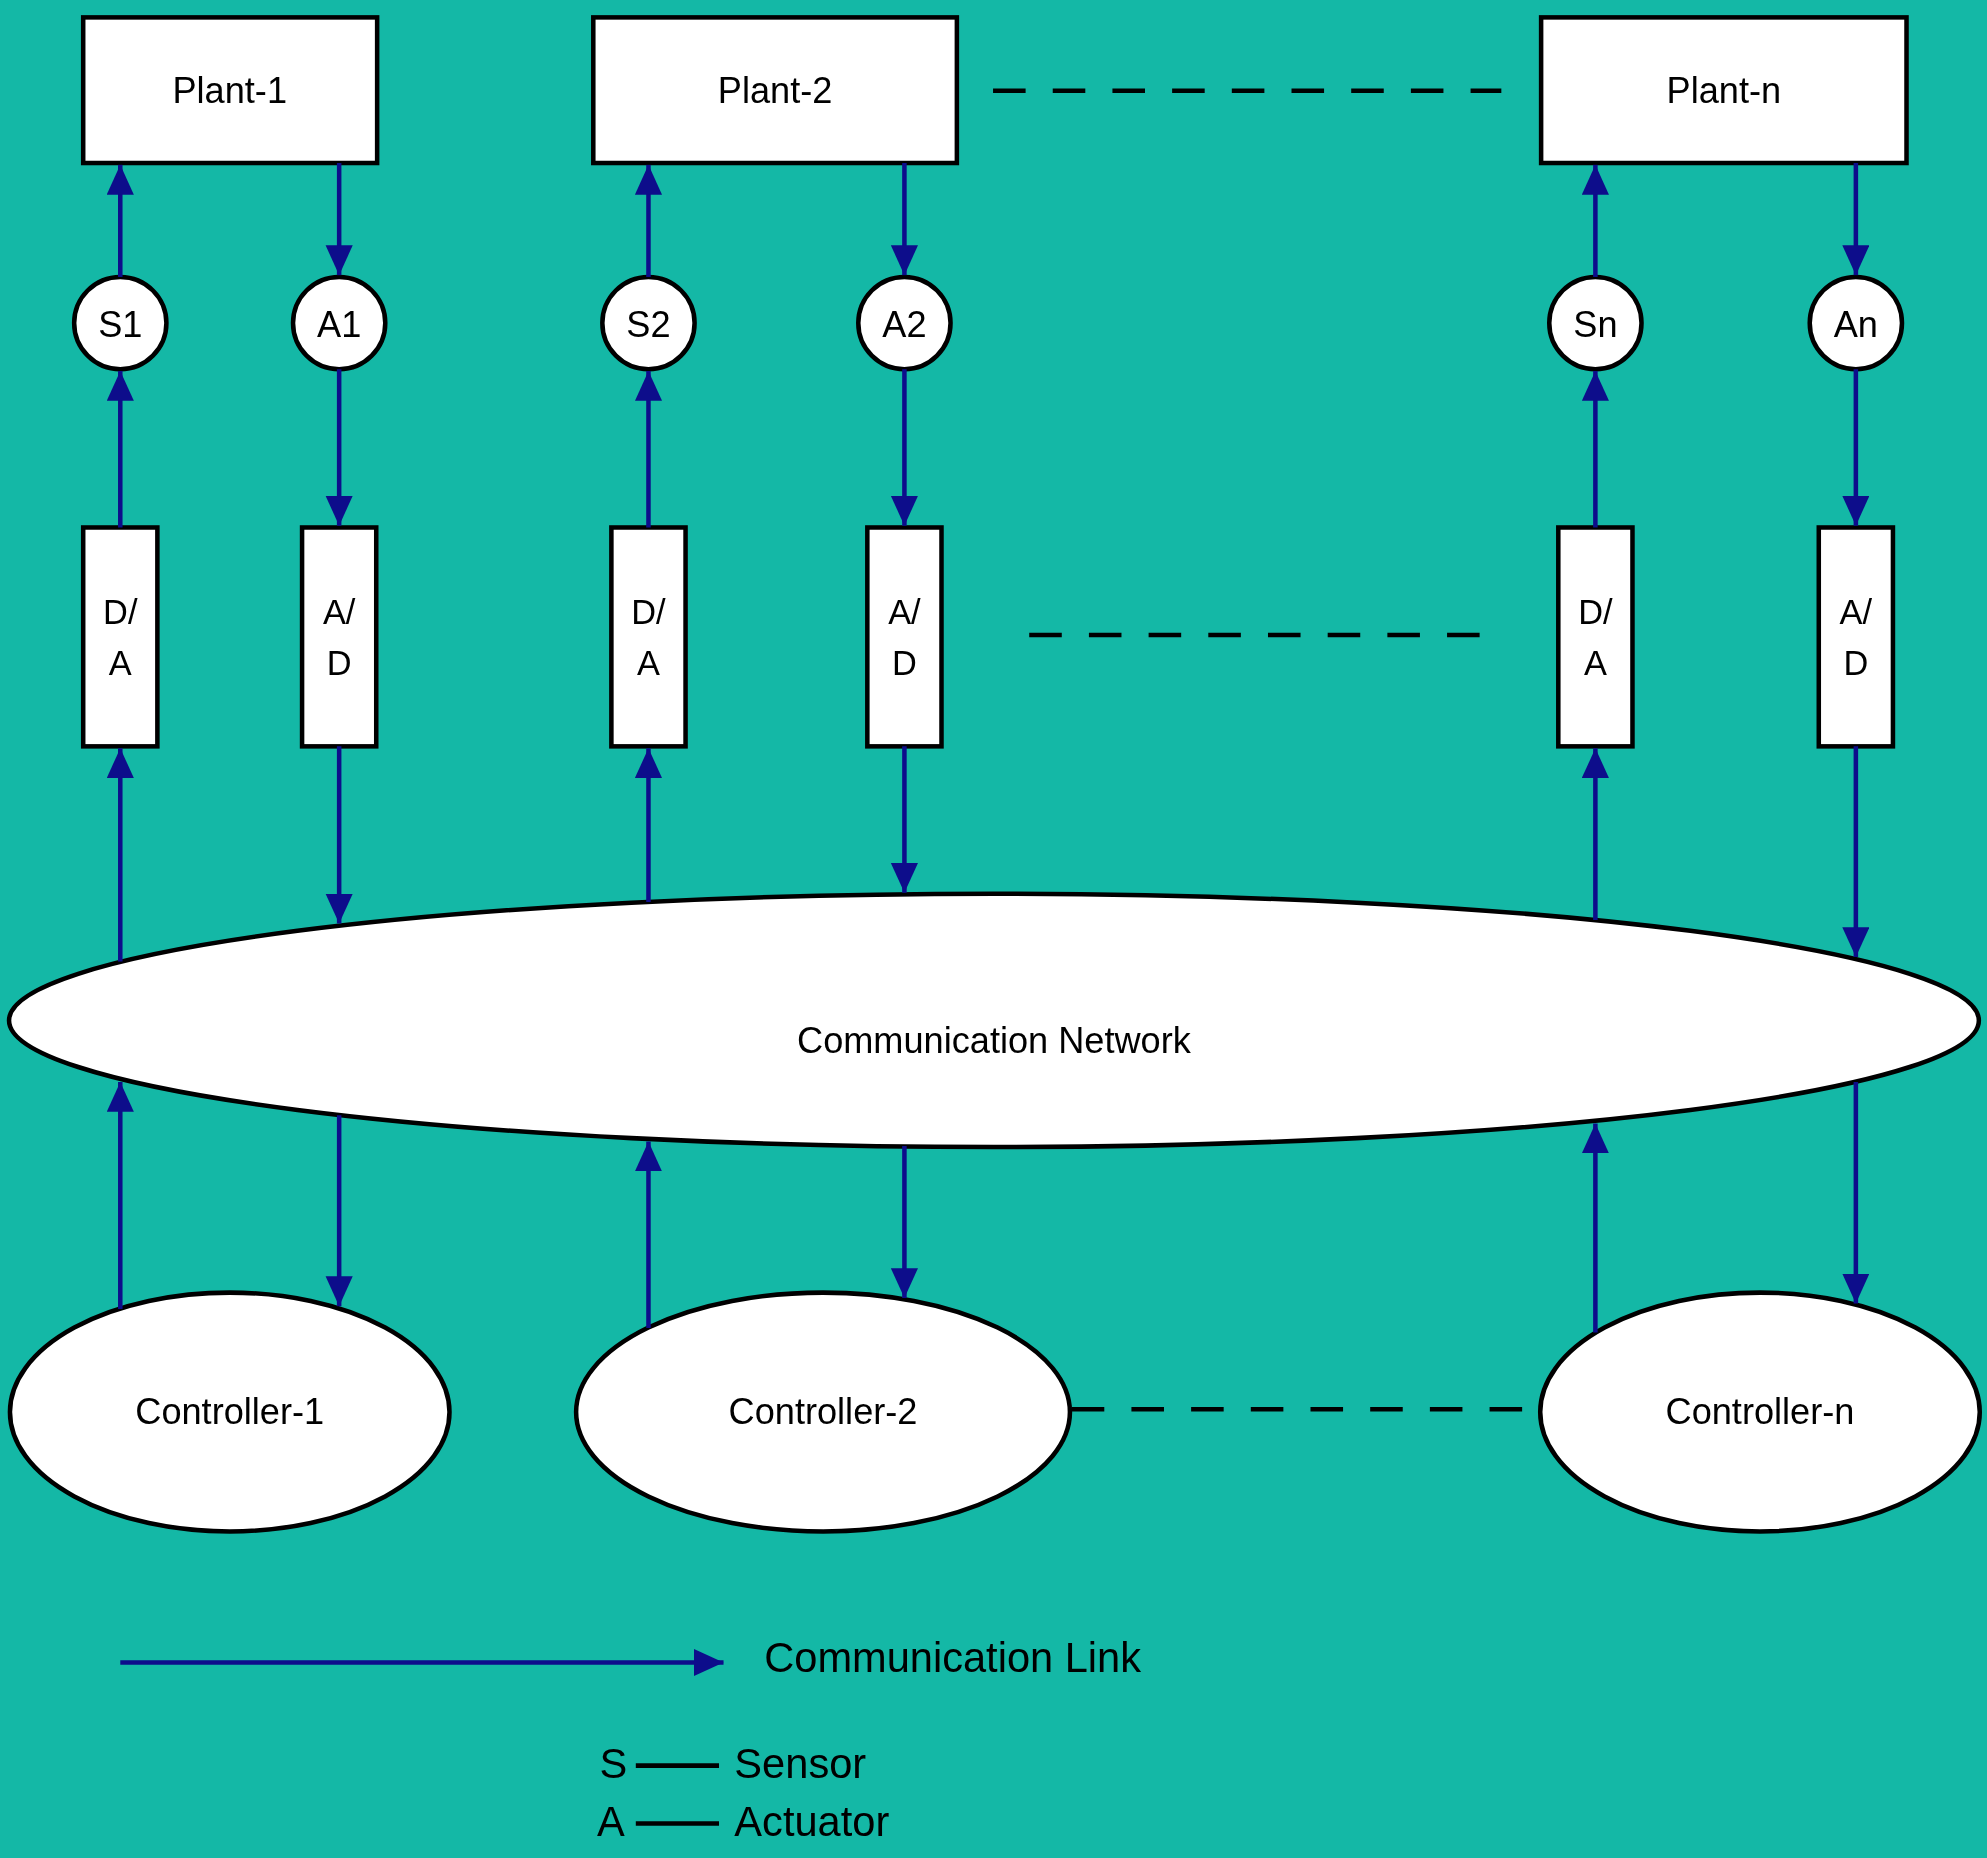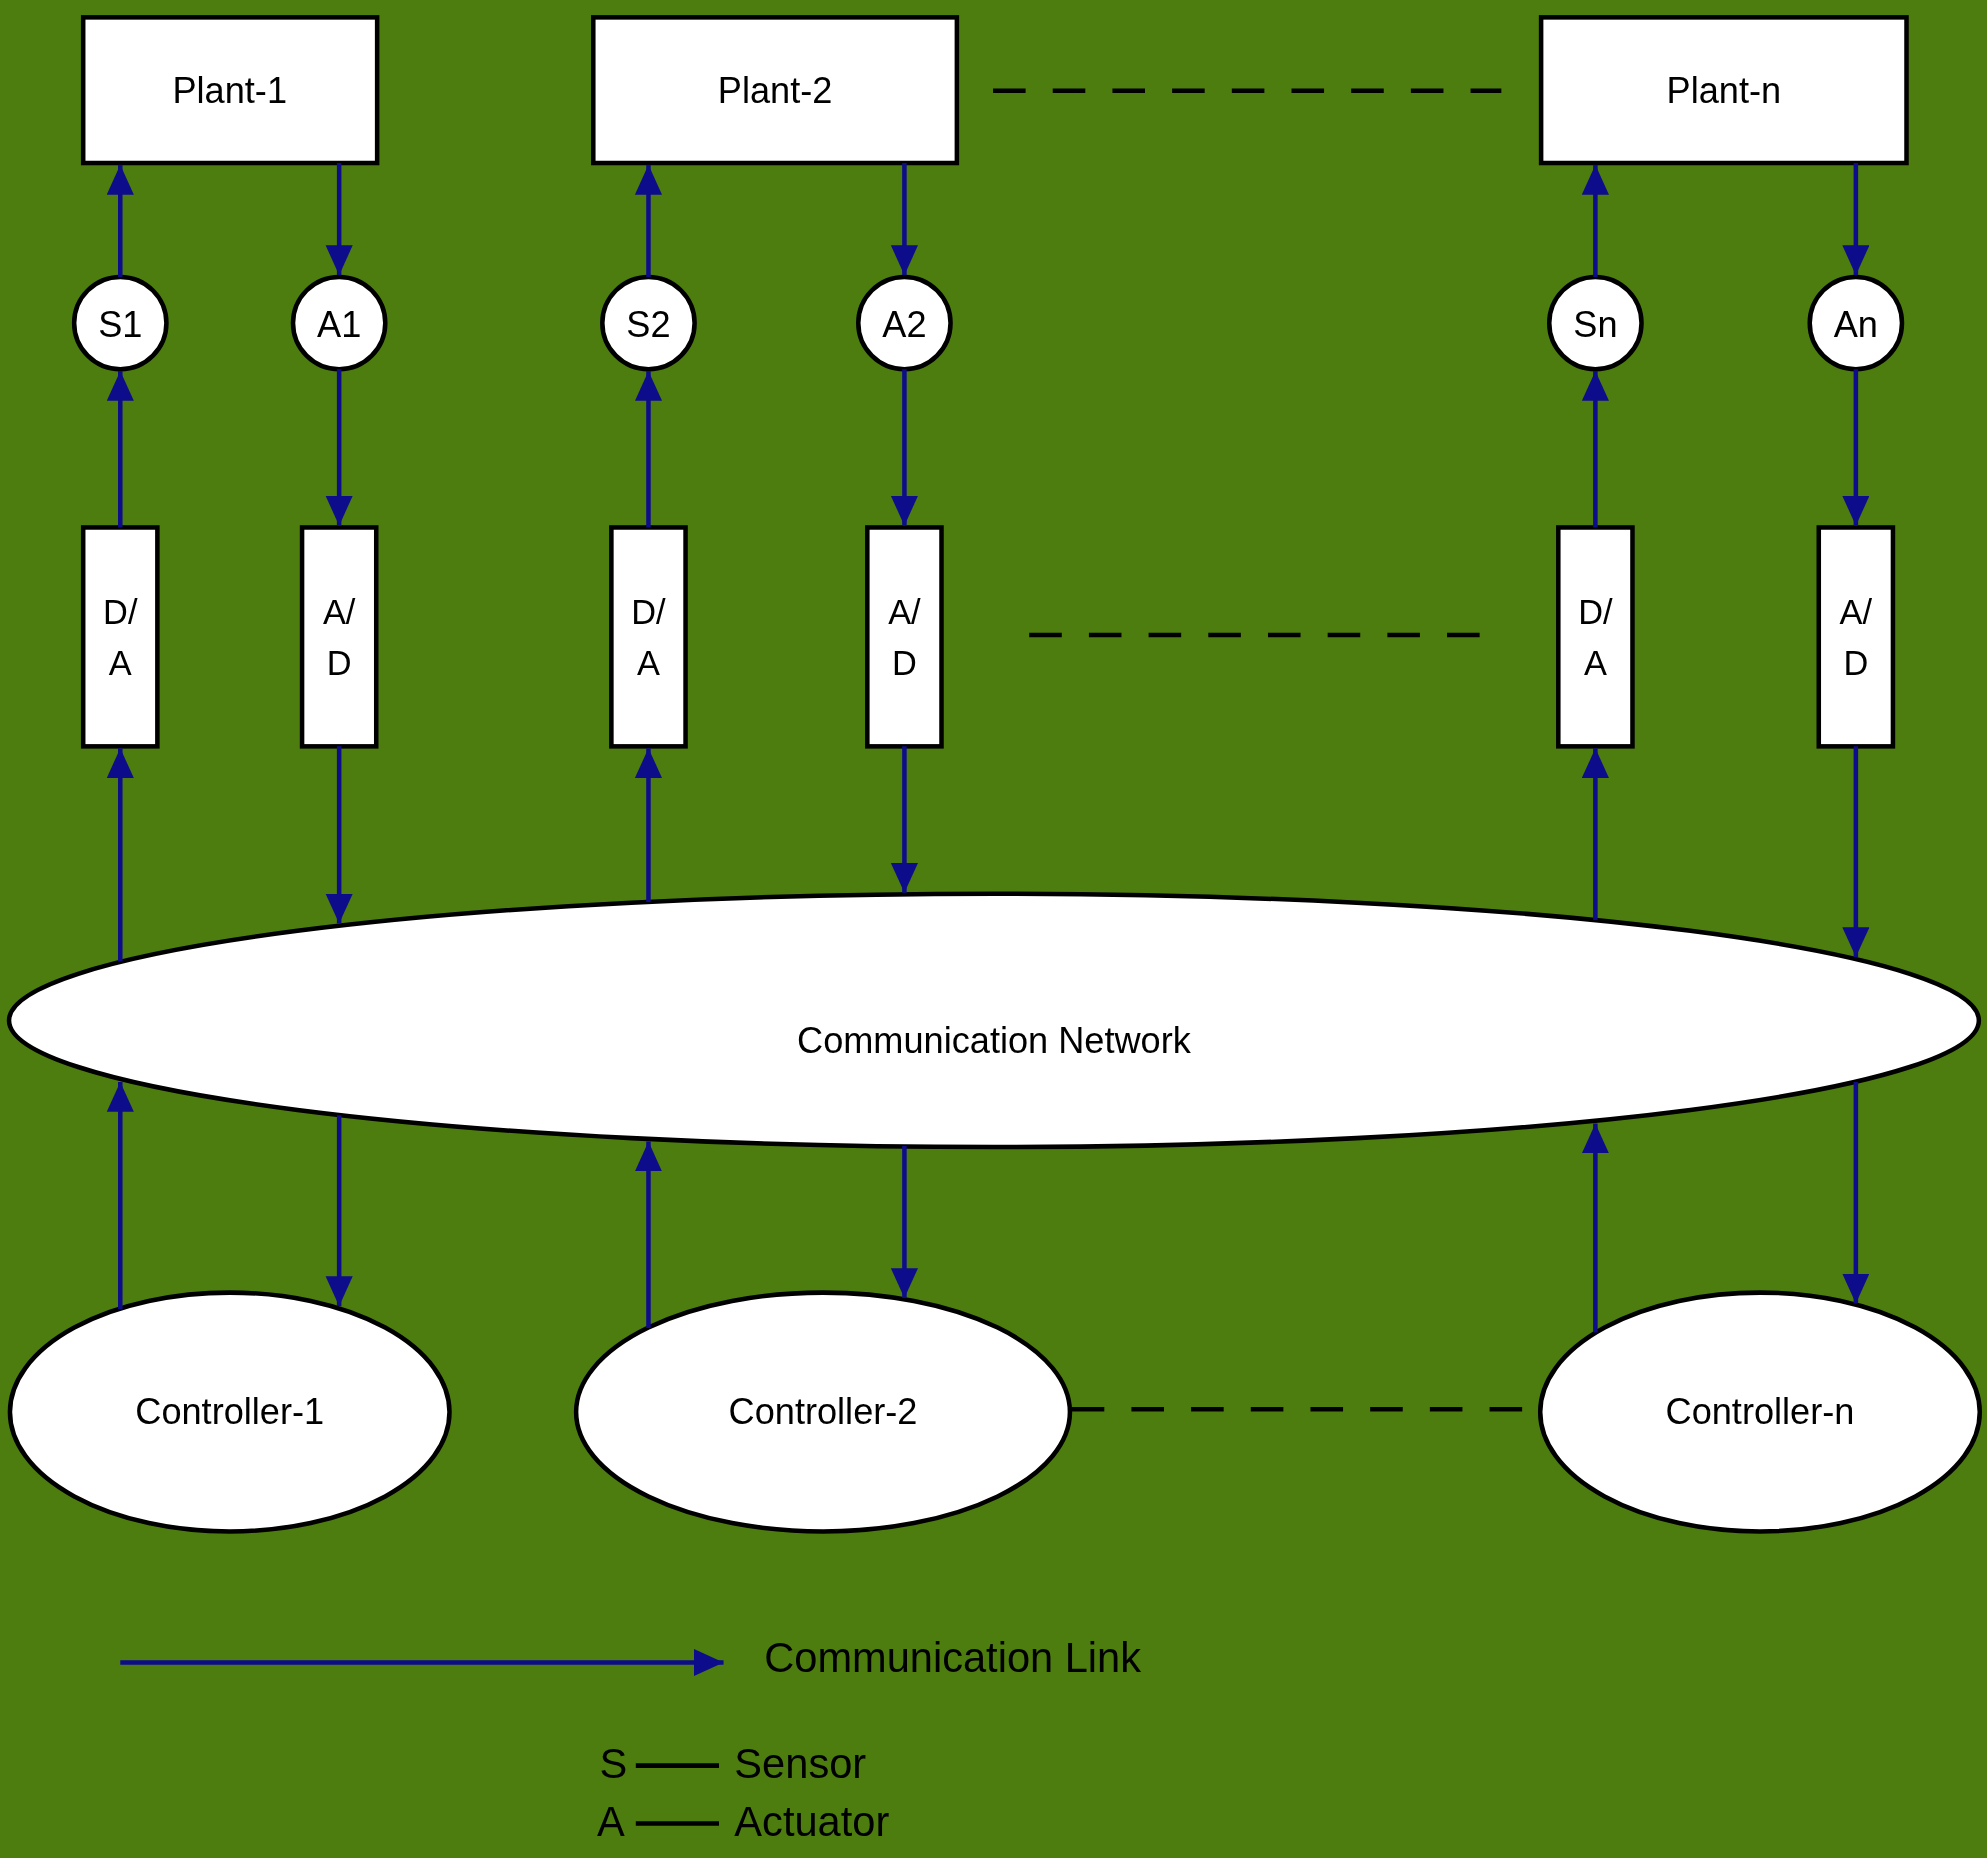--- a/index.html
+++ b/index.html
@@ -1,16 +1,16 @@
 <!DOCTYPE html>
 <html style="font-size:14.5px"><head>
 <meta charset="utf-8">
 <style>
   html,body{margin:0;padding:0;background:#ffffff;}
-  .stage{width:1987px;height:1859px;position:relative;background:#4d7c0f;}
+  .stage{width:1987px;height:1859px;position:relative;background:#14b8a6;}
   svg{display:block;}
   text{font-family:"Liberation Sans","DejaVu Sans",sans-serif;fill:#000000;}
   .t40{font-size:40px;}
   .t38{font-size:38px;}
   .t46{font-size:46px;}
   .blk{stroke:#000000;stroke-width:5;fill:#ffffff;}
   .ln{stroke:#0d0d8b;stroke-width:5;fill:none;}
   .blkline{stroke:#000000;stroke-width:5;fill:none;}
   .dash{stroke:#000000;stroke-width:5;fill:none;stroke-dasharray:36 30;}
 </style>

